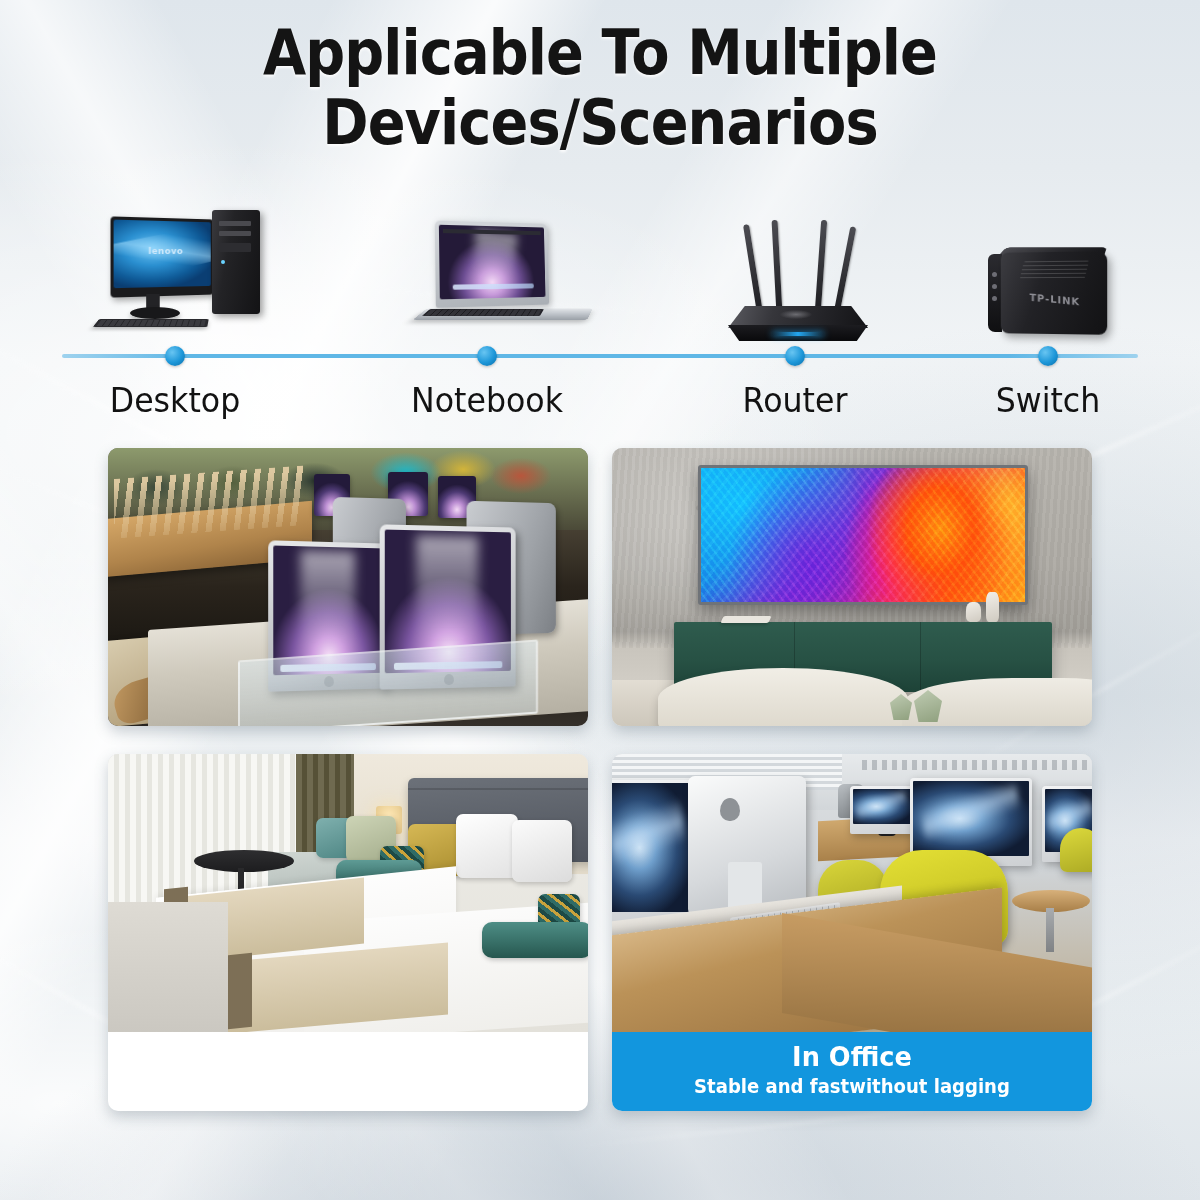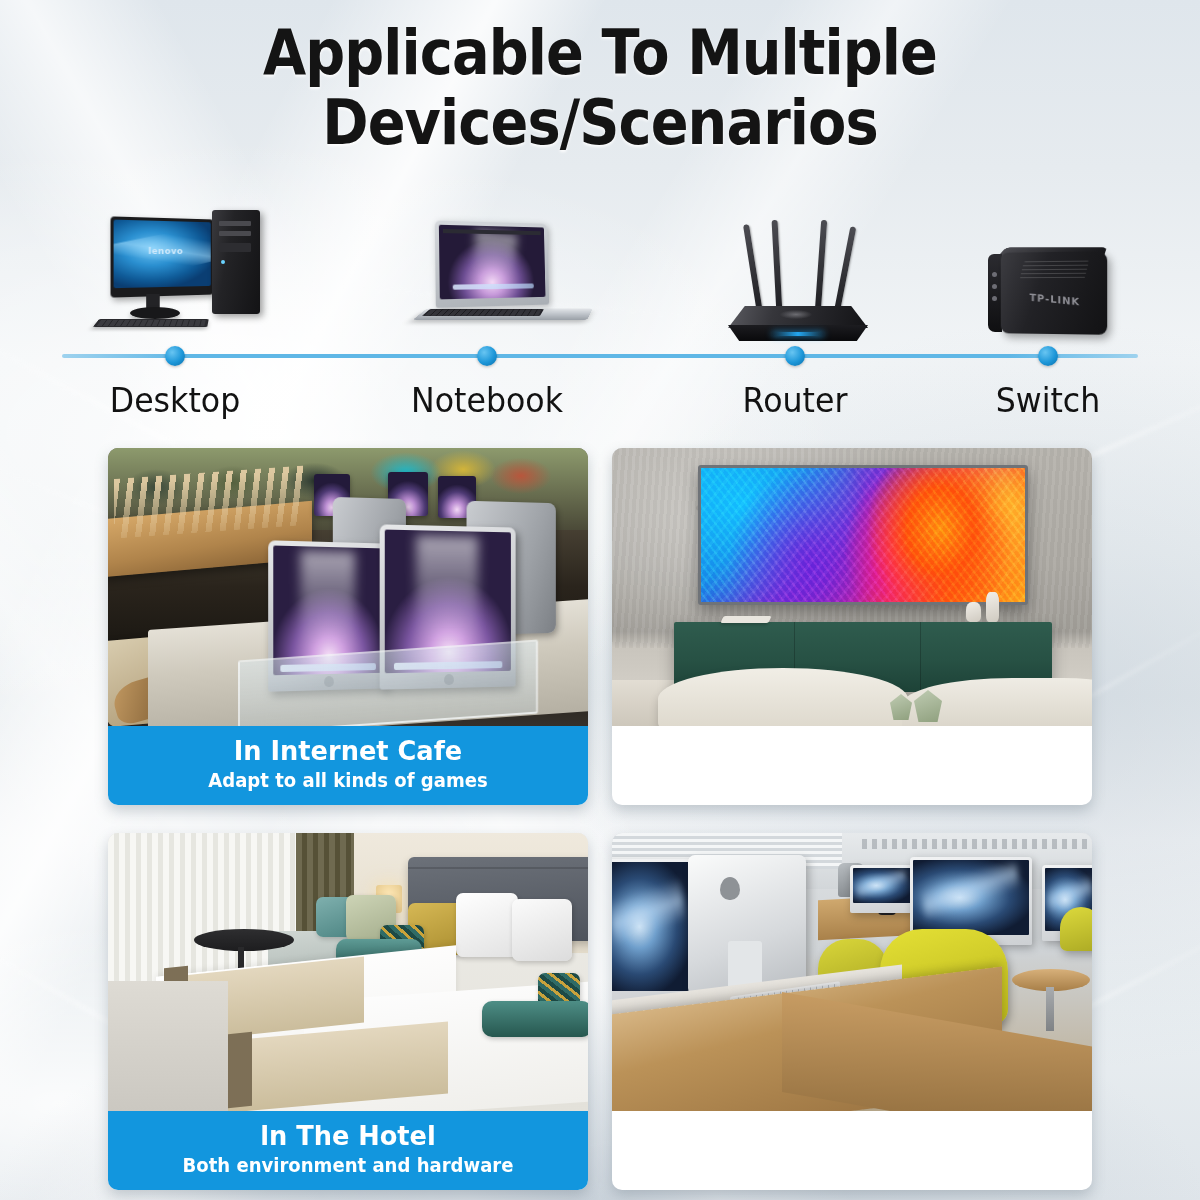--- a/index.html
+++ b/index.html
@@ -534,24 +534,20 @@
           <div class="dock"></div>
           <div class="apple"></div>
         </div>
         <div class="imac" id="imac-b">
           <div class="scr"></div>
           <div class="dock"></div>
           <div class="apple"></div>
         </div>
         <div class="cafe-glass"></div>
       </div>
-      <div class="caption">
-        <div class="cap-title">In Internet Cafe</div>
-        <div class="cap-sub">Adapt to all kinds of games</div>
-      </div>
     </div>
 
     <div class="card">
       <div class="photo">
         <div class="home-wall"></div>
         <div class="home-floor"></div>
         <div class="tv">
           <div class="tv-art"></div>
         </div>
         <div class="console">
@@ -590,24 +586,20 @@
         <div class="bolster b1"></div>
         <div class="bed1"></div>
         <div class="bed2"></div>
         <div class="pillow p-patt2"></div>
         <div class="bolster b2"></div>
         <div class="runner r1"></div>
         <div class="runner-edge re1"></div>
         <div class="runner r2"></div>
         <div class="runner-edge re2"></div>
         <div class="hotel-floor"></div>
-      </div>
-      <div class="caption">
-        <div class="cap-title">ln The Hotel</div>
-        <div class="cap-sub">Both environment and hardware</div>
       </div>
     </div>
 
     <div class="card">
       <div class="photo">
         <div class="off-bg"></div>
         <div class="off-wall"></div>
         <div class="off-blinds"></div>
         <div class="desk-far"></div>
         <div class="kettle"></div>
@@ -632,15 +624,19 @@
           <div class="apple2"></div>
           <div class="neck"></div>
         </div>
         <div class="desk-top"></div>
         <div class="mat2"></div>
         <div class="kbd2"></div>
         <div class="mat"></div>
         <div class="desk-main"></div>
         <div class="desk-edge"></div>
       </div>
+      <div class="caption">
+        <div class="cap-title">In Office</div>
+        <div class="cap-sub">Stable and fastwithout lagging</div>
+      </div>
     </div>
   </div>
 </div>
 
 </body></html>

